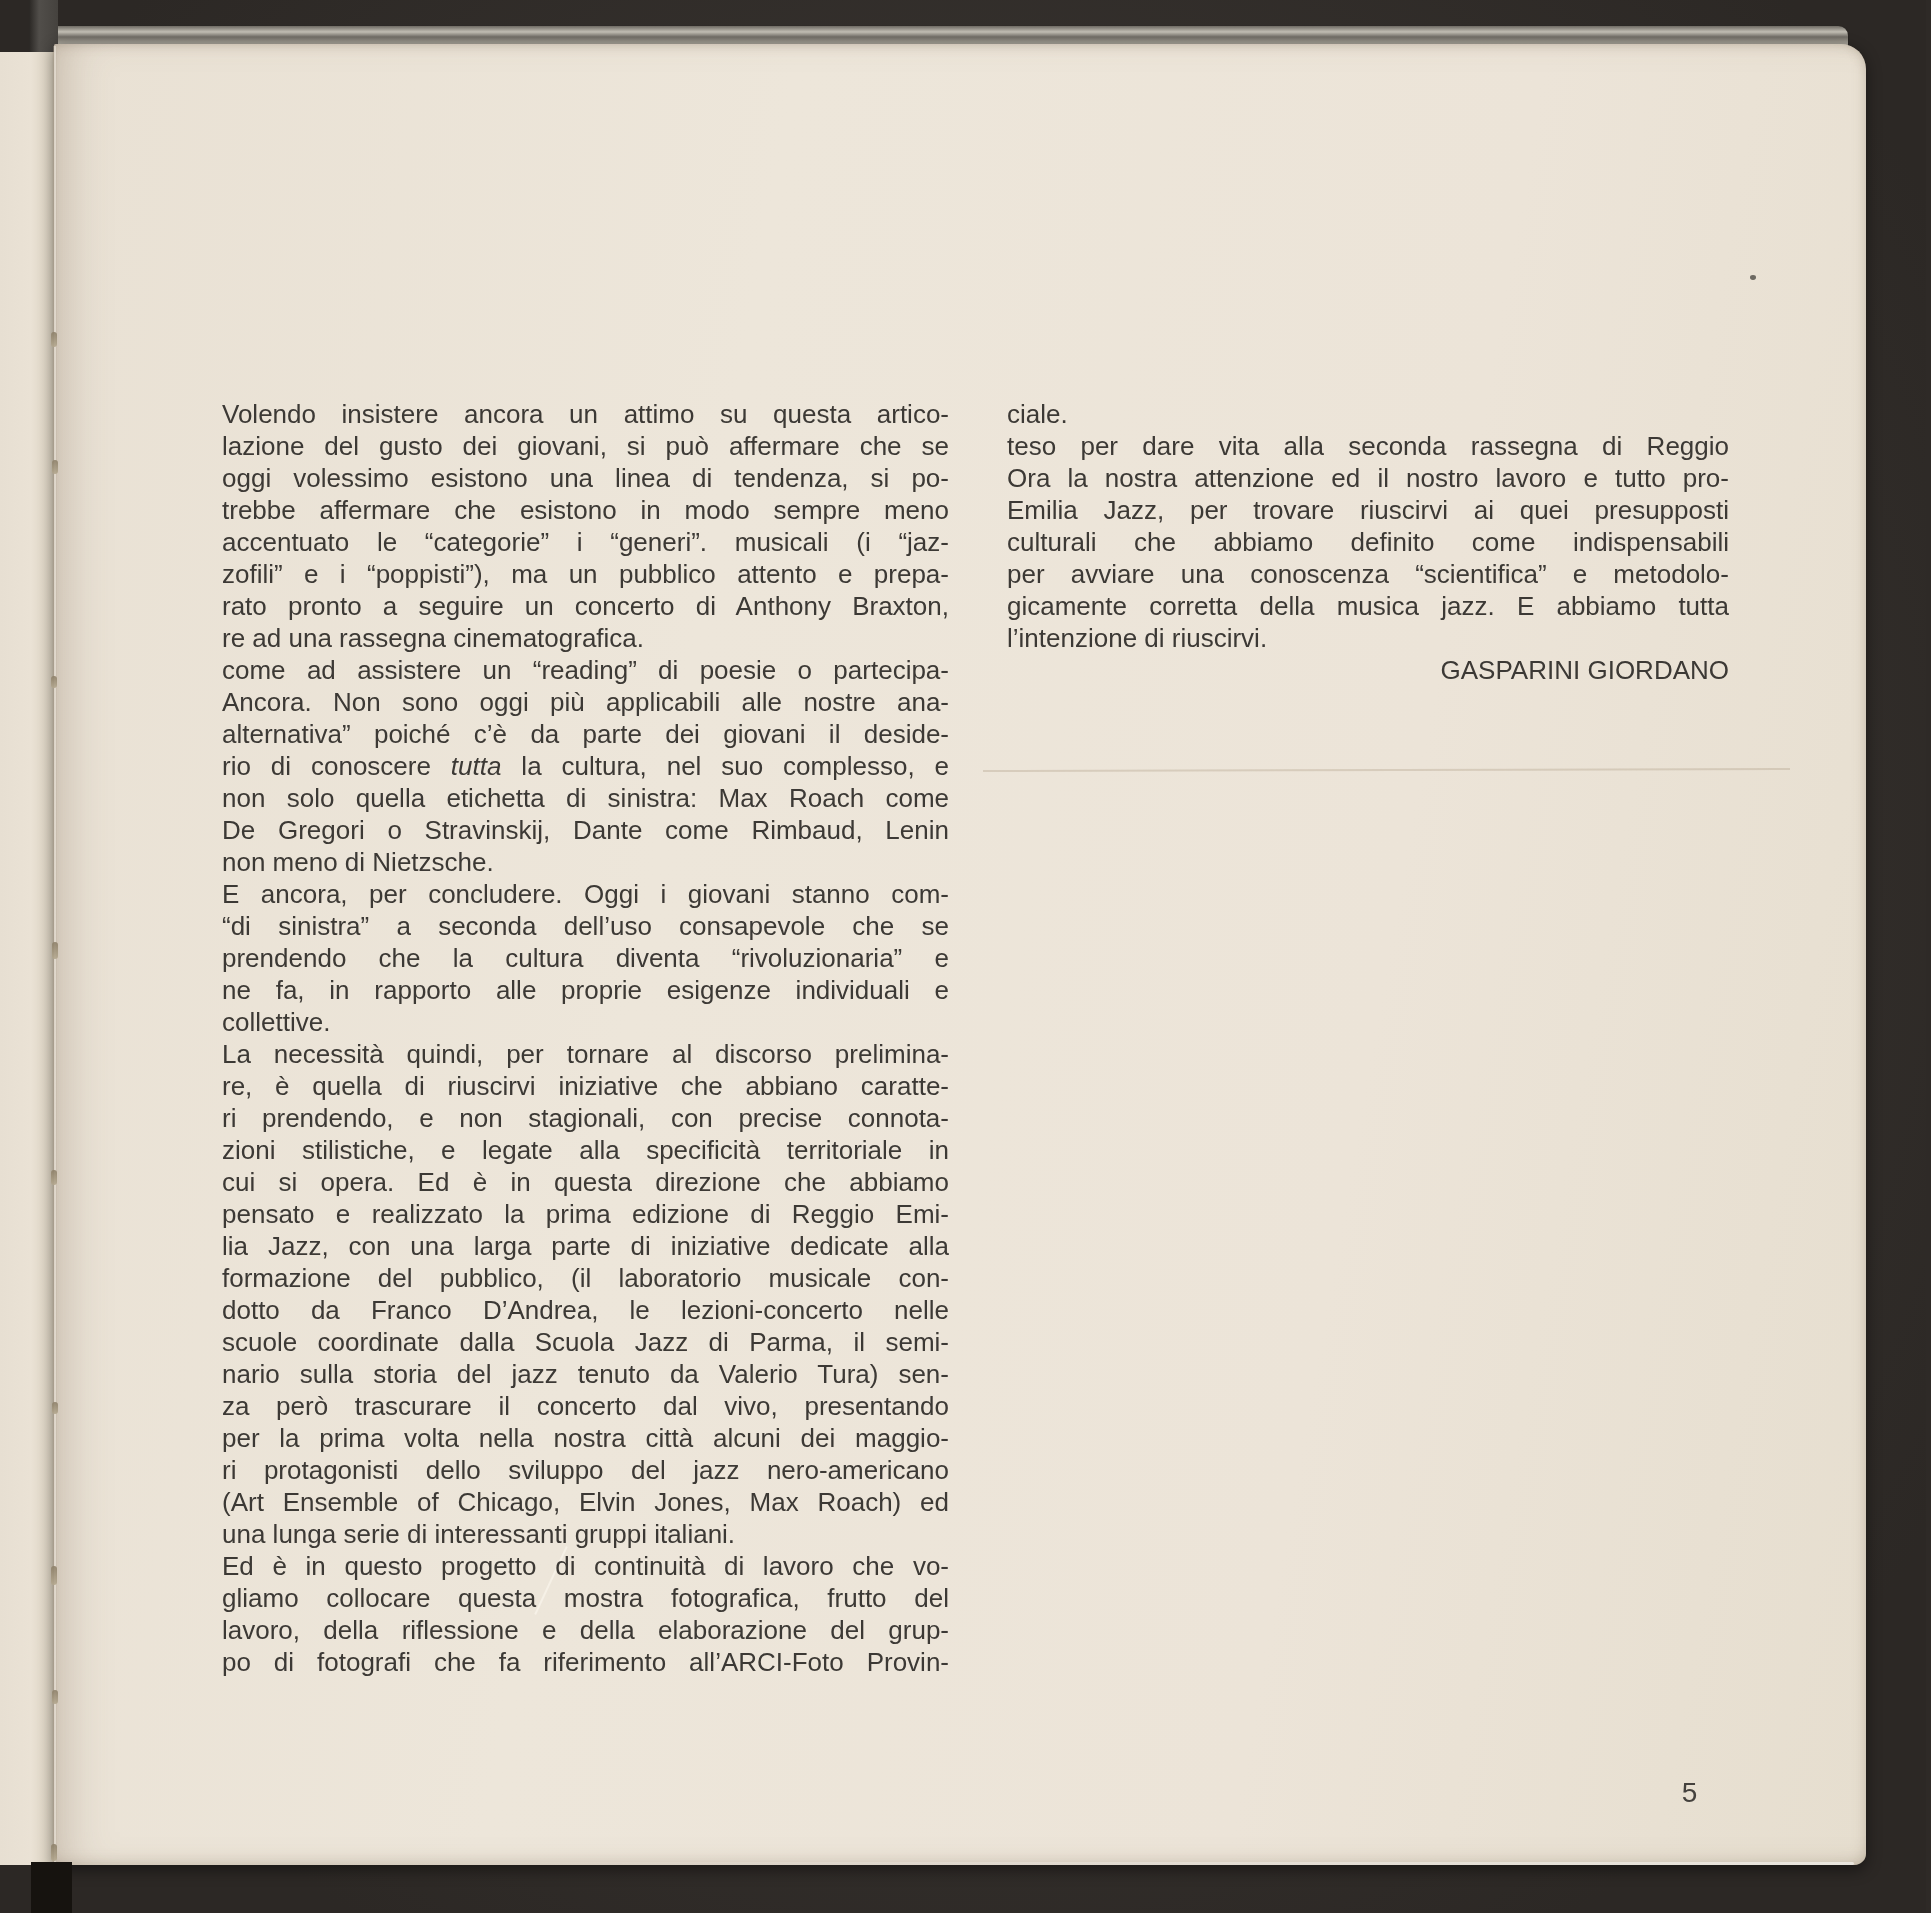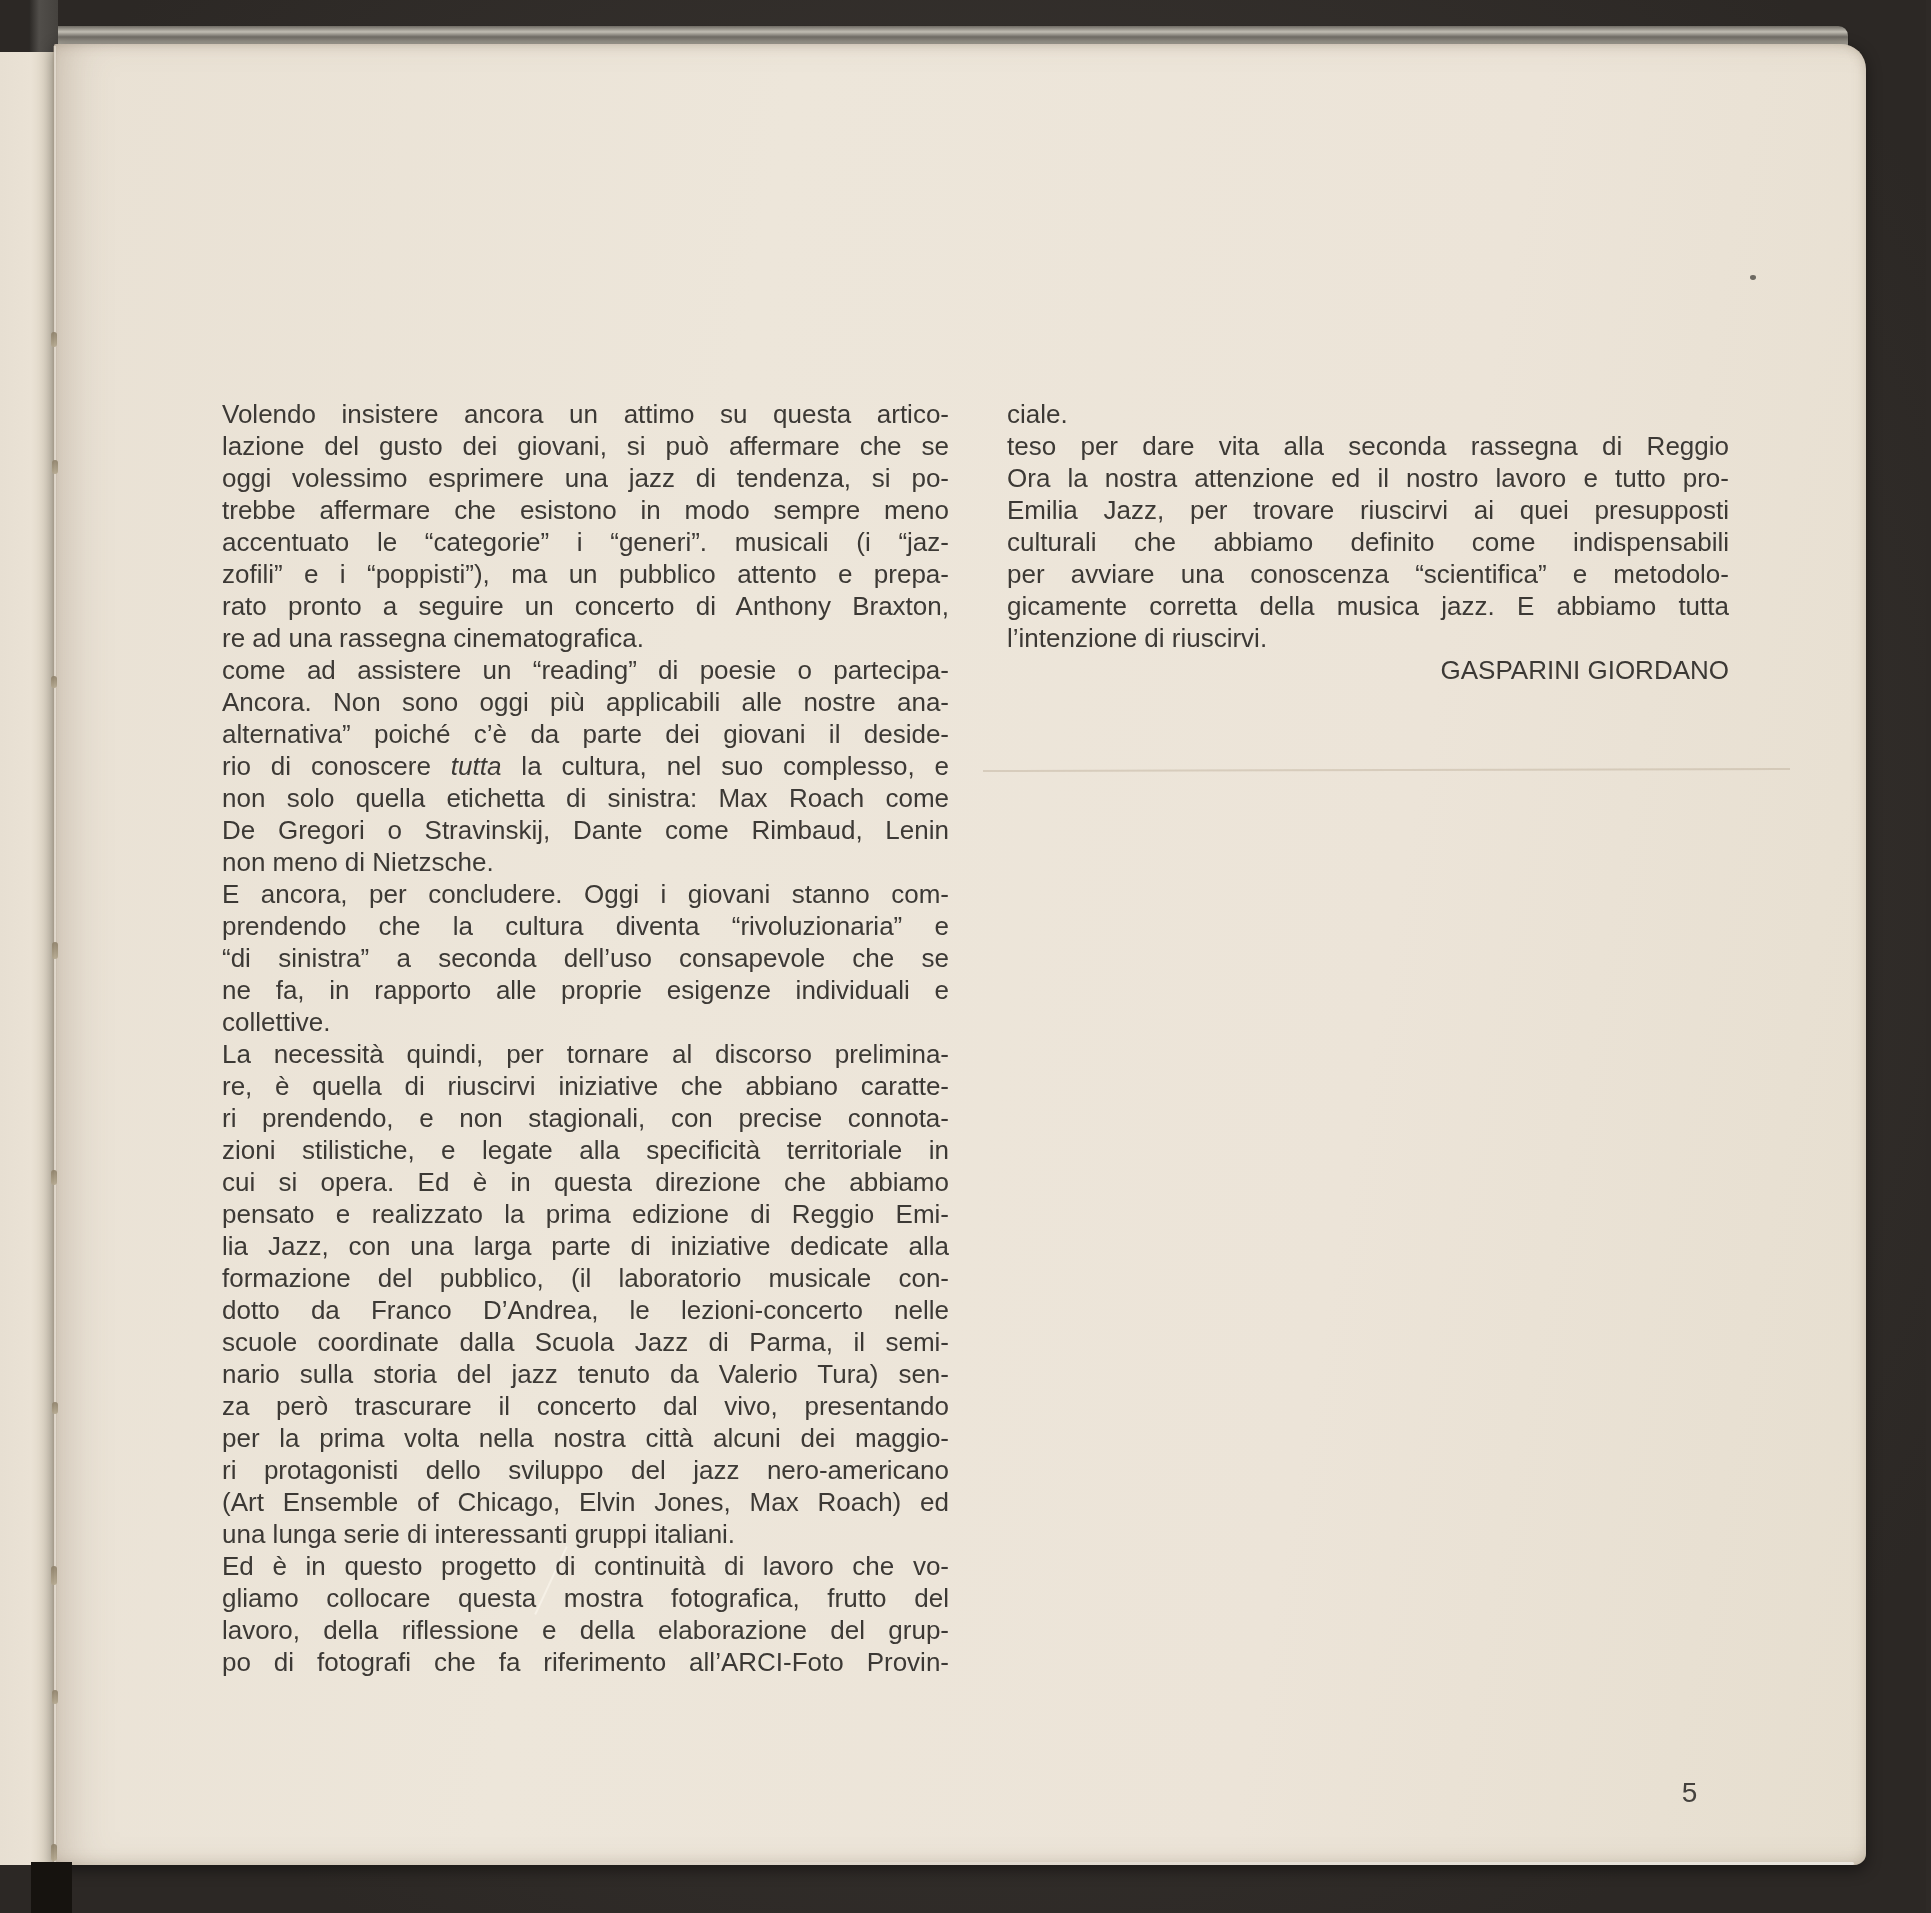--- a/index.html
+++ b/index.html
@@ -120,36 +120,36 @@
   <div class="stitch" style="left:51px; top:1844px; height:17.4px;"></div>
   <div class="gutter-notch"></div>
 
   <div class="paper-crease"></div>
   <div class="paper-scratch"></div>
   <div class="paper-speck"></div>
 
   <div class="col col-left">
       <div class="line aj"><span>Volendo insistere ancora un attimo su questa artico-</span></div>
       <div class="line aj"><span>lazione del gusto dei giovani, si può affermare che se</span></div>
-      <div class="line aj"><span>oggi volessimo esprimere una jazz di tendenza, si po-</span></div>
+      <div class="line aj"><span>oggi volessimo esistono una linea di tendenza, si po-</span></div>
       <div class="line aj"><span>trebbe affermare che esistono in modo sempre meno</span></div>
       <div class="line aj"><span>accentuato le “categorie” i “generi”. musicali (i “jaz-</span></div>
       <div class="line aj"><span>zofili” e i “poppisti”), ma un pubblico attento e prepa-</span></div>
       <div class="line aj"><span>rato pronto a seguire un concerto di Anthony Braxton,</span></div>
       <div class="line al"><span>re ad una rassegna cinematografica.</span></div>
       <div class="line aj"><span>come ad assistere un “reading” di poesie o partecipa-</span></div>
       <div class="line aj"><span>Ancora. Non sono oggi più applicabili alle nostre ana-</span></div>
       <div class="line aj"><span>alternativa” poiché c’è da parte dei giovani il deside-</span></div>
       <div class="line aj"><span>rio di conoscere </span><span class="em">tutta</span><span> la cultura, nel suo complesso, e</span></div>
       <div class="line aj"><span>non solo quella etichetta di sinistra: Max Roach come</span></div>
       <div class="line aj"><span>De Gregori o Stravinskij, Dante come Rimbaud, Lenin</span></div>
       <div class="line al"><span>non meno di Nietzsche.</span></div>
       <div class="line aj"><span>E ancora, per concludere. Oggi i giovani stanno com-</span></div>
+      <div class="line aj"><span>“di sinistra” a seconda dell’uso consapevole che se</span></div>
       <div class="line aj"><span>prendendo che la cultura diventa “rivoluzionaria” e</span></div>
-      <div class="line aj"><span>“di sinistra” a seconda dell’uso consapevole che se</span></div>
       <div class="line aj"><span>ne fa, in rapporto alle proprie esigenze individuali e</span></div>
       <div class="line al"><span>collettive.</span></div>
       <div class="line aj"><span>La necessità quindi, per tornare al discorso prelimina-</span></div>
       <div class="line aj"><span>re, è quella di riuscirvi iniziative che abbiano caratte-</span></div>
       <div class="line aj"><span>ri prendendo, e non stagionali, con precise connota-</span></div>
       <div class="line aj"><span>zioni stilistiche, e legate alla specificità territoriale in</span></div>
       <div class="line aj"><span>cui si opera. Ed è in questa direzione che abbiamo</span></div>
       <div class="line aj"><span>pensato e realizzato la prima edizione di Reggio Emi-</span></div>
       <div class="line aj"><span>lia Jazz, con una larga parte di iniziative dedicate alla</span></div>
       <div class="line aj"><span>formazione del pubblico, (il laboratorio musicale con-</span></div>

